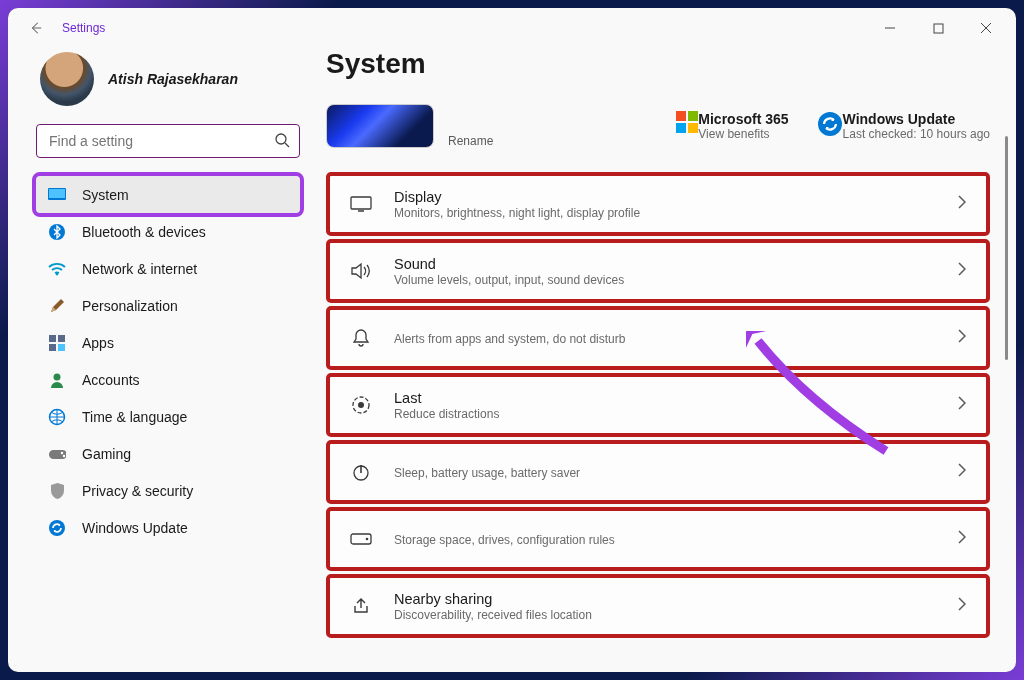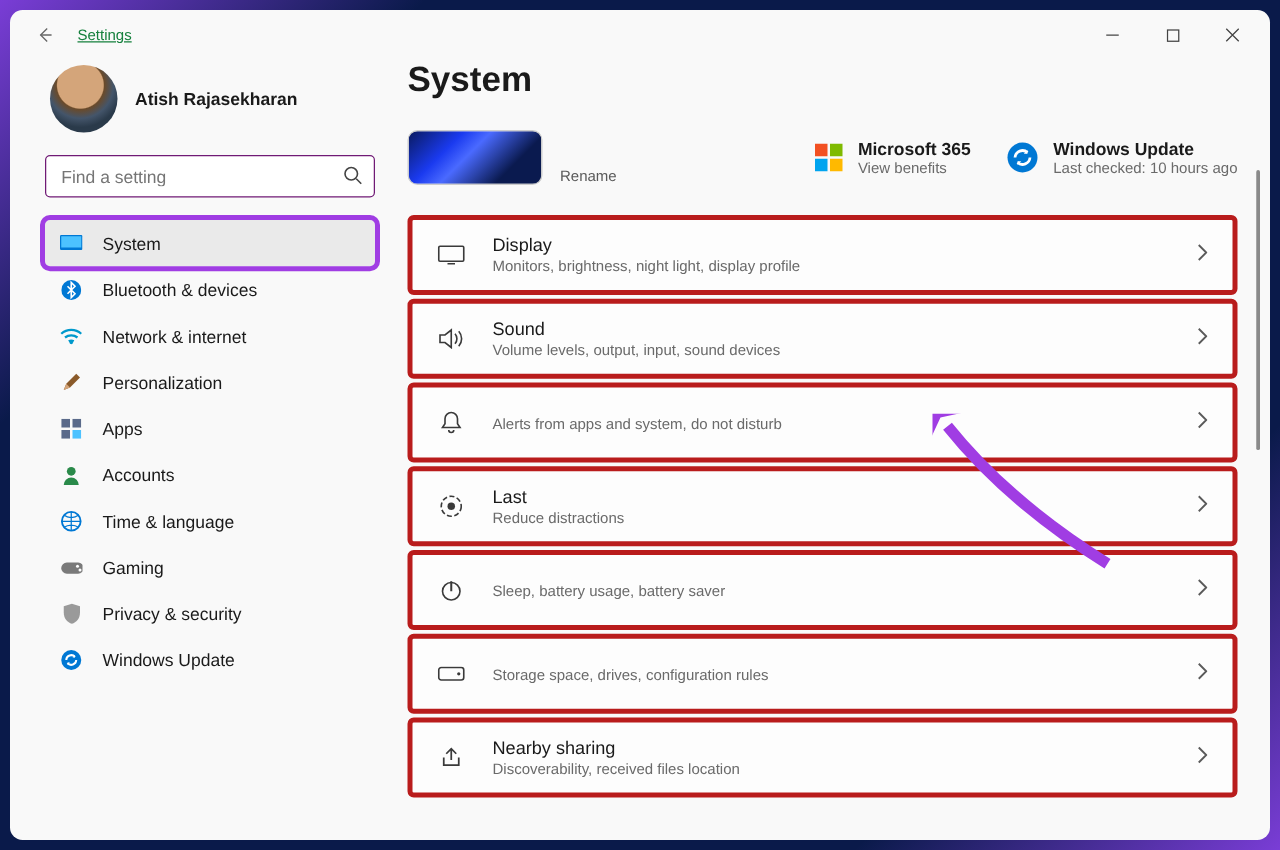--- a/index.html
+++ b/index.html
@@ -34,23 +34,22 @@
       width: 28px;
       height: 28px;
       display: flex;
       align-items: center;
       justify-content: center;
       color: #555;
       cursor: pointer;
     }
     .window-title {
       font-size: 12px;
-      color: #15803d;
+      color: #6d28d9;
       margin-left: 12px;
-      text-decoration: underline;
     }
     .window-controls {
       margin-left: auto;
       display: flex;
       gap: 24px;
       padding-right: 4px;
     }
     .win-control {
       width: 24px;
       height: 24px;
@@ -70,20 +69,21 @@
     .sidebar {
       width: 296px;
       padding: 0 8px 0 24px;
       display: flex;
       flex-direction: column;
     }
     .user-row {
       display: flex;
       align-items: center;
       padding: 4px 0 18px 4px;
+      font-style: italic;
     }
     .avatar {
       width: 54px;
       height: 54px;
       border-radius: 50%;
       background: radial-gradient(circle at 45% 30%, #d4a57a 38%, #6a4a2a 40%, #44556a 55%, #2a3a4a 70%);
       flex-shrink: 0;
     }
     .user-name {
       font-size: 14px;
@@ -166,22 +166,21 @@
       margin-left: 14px;
       margin-top: 30px;
     }
     .top-right {
       margin-left: auto;
       display: flex;
       gap: 28px;
     }
     .promo {
       display: flex;
-      align-items: center;
-      gap: 12px;
+      align-items: flex-start;
     }
     .promo-title {
       font-size: 14px;
       font-weight: 600;
       color: #1a1a1a;
     }
     .promo-sub {
       font-size: 12px;
       color: #6a6a6a;
     }

